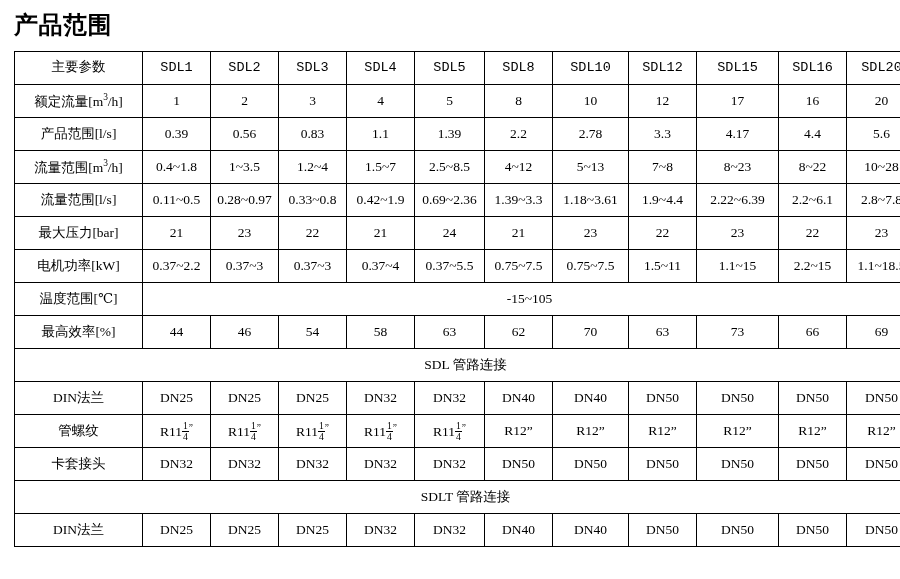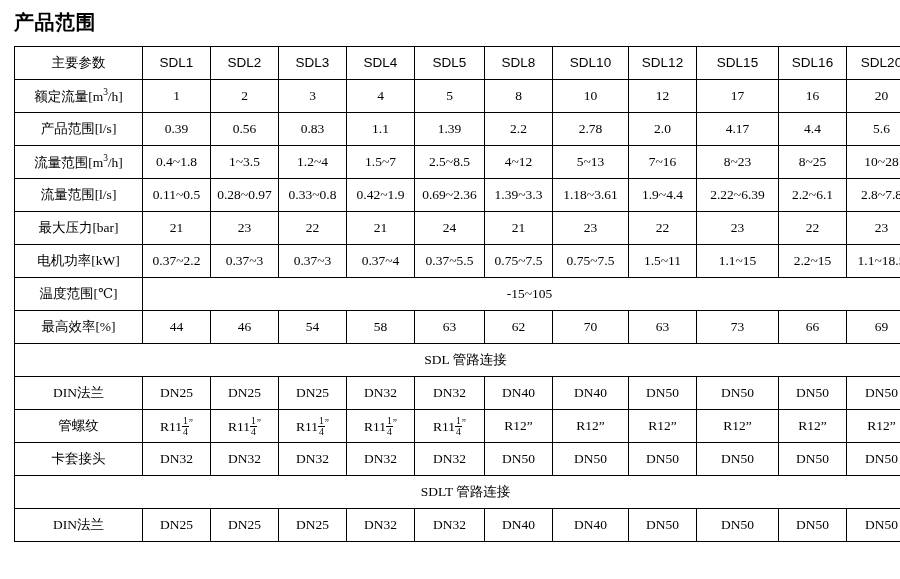--- a/index.html
+++ b/index.html
@@ -16,21 +16,21 @@
   }
   .page {
     position: relative;
     width: 900px;
     height: 579px;
     box-sizing: border-box;
   }
   .title {
     font-family: Liberation Serif, serif;
     font-weight: bold;
-    font-size: 20px;
+    font-size: 24px;
     margin: 9px 0 0 14px;
     letter-spacing: 0.5px;
   }
   table.spec {
     border-collapse: collapse;
     margin: 10px 0 0 14px;
     width: 872px;
     table-layout: fixed;
   }
   table.spec td {
@@ -41,21 +41,21 @@
     font-size: 13.5px;
     padding: 0 2px;
     line-height: 1.15;
     white-space: nowrap;
     overflow: hidden;
   }
   td.rowhead {
     font-size: 14px;
   }
   td.colhead {
-    font-family: Liberation Sans, sans-serif;
+    font-family: Liberation Mono, monospace;
     font-size: 14.5px;
   }
   td.section {
     font-size: 14px;
     height: 30px;
   }
   .frac {
     display: inline-block;
     vertical-align: -0.35em;
     font-size: 0.72em;
@@ -129,38 +129,38 @@
 
       <tr>
         <td class="rowhead">产品范围[l/s]</td>
         <td>0.39</td>
         <td>0.56</td>
         <td>0.83</td>
         <td>1.1</td>
         <td>1.39</td>
         <td>2.2</td>
         <td>2.78</td>
-        <td>2.0</td>
+        <td>3.3</td>
         <td>4.17</td>
         <td>4.4</td>
         <td>5.6</td>
       </tr>
 
       <tr>
         <td class="rowhead"><span>流量范围</span>[m<sup class="sm">3</sup>/h]</td>
         <td>0.4~1.8</td>
         <td>1~3.5</td>
         <td>1.2~4</td>
         <td>1.5~7</td>
         <td>2.5~8.5</td>
         <td>4~12</td>
         <td>5~13</td>
-        <td>7~16</td>
+        <td>7~8</td>
         <td>8~23</td>
-        <td>8~25</td>
+        <td>8~22</td>
         <td>10~28</td>
       </tr>
 
       <tr>
         <td class="rowhead">流量范围[l/s]</td>
         <td>0.11~0.5</td>
         <td>0.28~0.97</td>
         <td>0.33~0.8</td>
         <td>0.42~1.9</td>
         <td>0.69~2.36</td>

